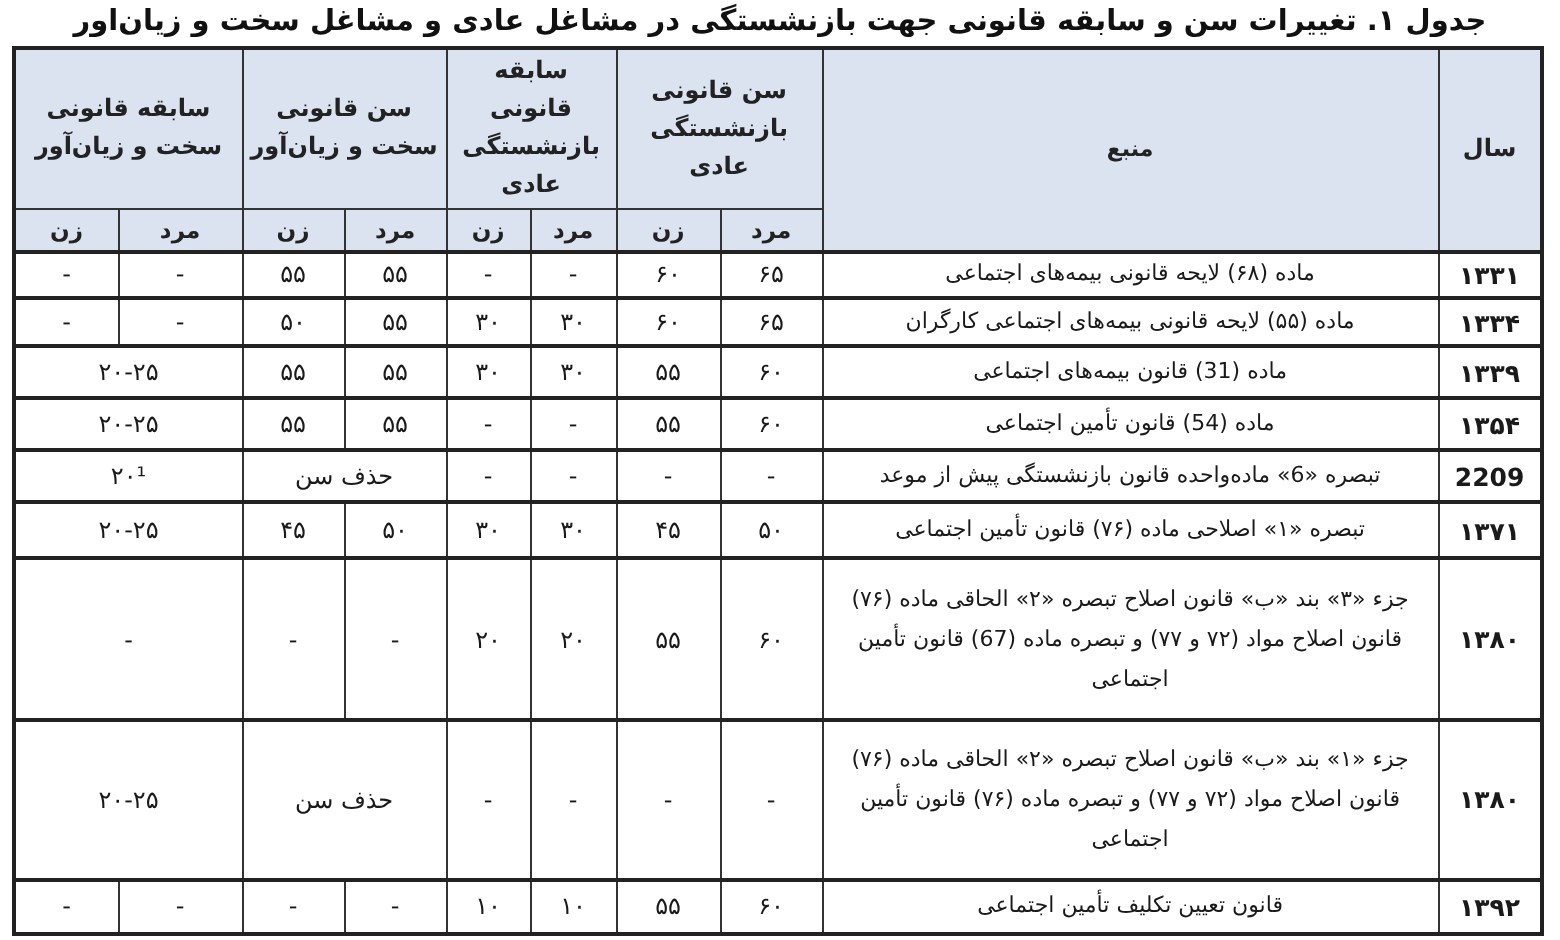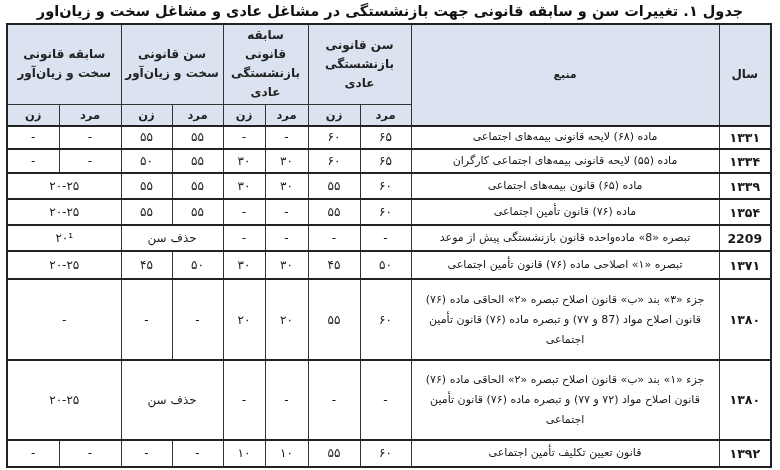--- a/index.html
+++ b/index.html
@@ -115,45 +115,45 @@
       <td class="num">۳۰</td>
       <td class="num">۳۰</td>
       <td class="num">۵۵</td>
       <td class="num">۵۰</td>
       <td class="num">-</td>
       <td class="num">-</td>
     </tr>
 
     <tr class="r3">
       <td class="year">۱۳۳۹</td>
-      <td class="source">ماده (۶۵) قانون بیمه‌های اجتماعی</td>
+      <td class="source">ماده (31) قانون بیمه‌های اجتماعی</td>
       <td class="num">۶۰</td>
       <td class="num">۵۵</td>
       <td class="num">۳۰</td>
       <td class="num">۳۰</td>
       <td class="num">۵۵</td>
       <td class="num">۵۵</td>
       <td class="num" colspan="2">۲۰-۲۵</td>
     </tr>
 
     <tr class="r4">
       <td class="year">۱۳۵۴</td>
-      <td class="source">ماده (۷۶) قانون تأمین اجتماعی</td>
+      <td class="source">ماده (54) قانون تأمین اجتماعی</td>
       <td class="num">۶۰</td>
       <td class="num">۵۵</td>
       <td class="num">-</td>
       <td class="num">-</td>
       <td class="num">۵۵</td>
       <td class="num">۵۵</td>
       <td class="num" colspan="2">۲۰-۲۵</td>
     </tr>
 
     <tr class="r5">
       <td class="year">2209</td>
-      <td class="source">تبصره «8» ماده‌واحده قانون بازنشستگی پیش از موعد</td>
+      <td class="source">تبصره «6» ماده‌واحده قانون بازنشستگی پیش از موعد</td>
       <td class="num">-</td>
       <td class="num">-</td>
       <td class="num">-</td>
       <td class="num">-</td>
       <td class="num" colspan="2">حذف سن</td>
       <td class="num" colspan="2">۲۰¹</td>
     </tr>
 
     <tr class="r6">
       <td class="year">۱۳۷۱</td>
@@ -162,21 +162,21 @@
       <td class="num">۴۵</td>
       <td class="num">۳۰</td>
       <td class="num">۳۰</td>
       <td class="num">۵۰</td>
       <td class="num">۴۵</td>
       <td class="num" colspan="2">۲۰-۲۵</td>
     </tr>
 
     <tr class="r7">
       <td class="year">۱۳۸۰</td>
-      <td class="source">جزء «۳» بند «ب» قانون اصلاح تبصره «۲» الحاقی ماده (۷۶) قانون اصلاح مواد (87 و ۷۷) و تبصره ماده (۷۶) قانون تأمین اجتماعی</td>
+      <td class="source">جزء «۳» بند «ب» قانون اصلاح تبصره «۲» الحاقی ماده (۷۶) قانون اصلاح مواد (۷۲ و ۷۷) و تبصره ماده (67) قانون تأمین اجتماعی</td>
       <td class="num">۶۰</td>
       <td class="num">۵۵</td>
       <td class="num">۲۰</td>
       <td class="num">۲۰</td>
       <td class="num">-</td>
       <td class="num">-</td>
       <td class="num" colspan="2">-</td>
     </tr>
 
     <tr class="r8">

